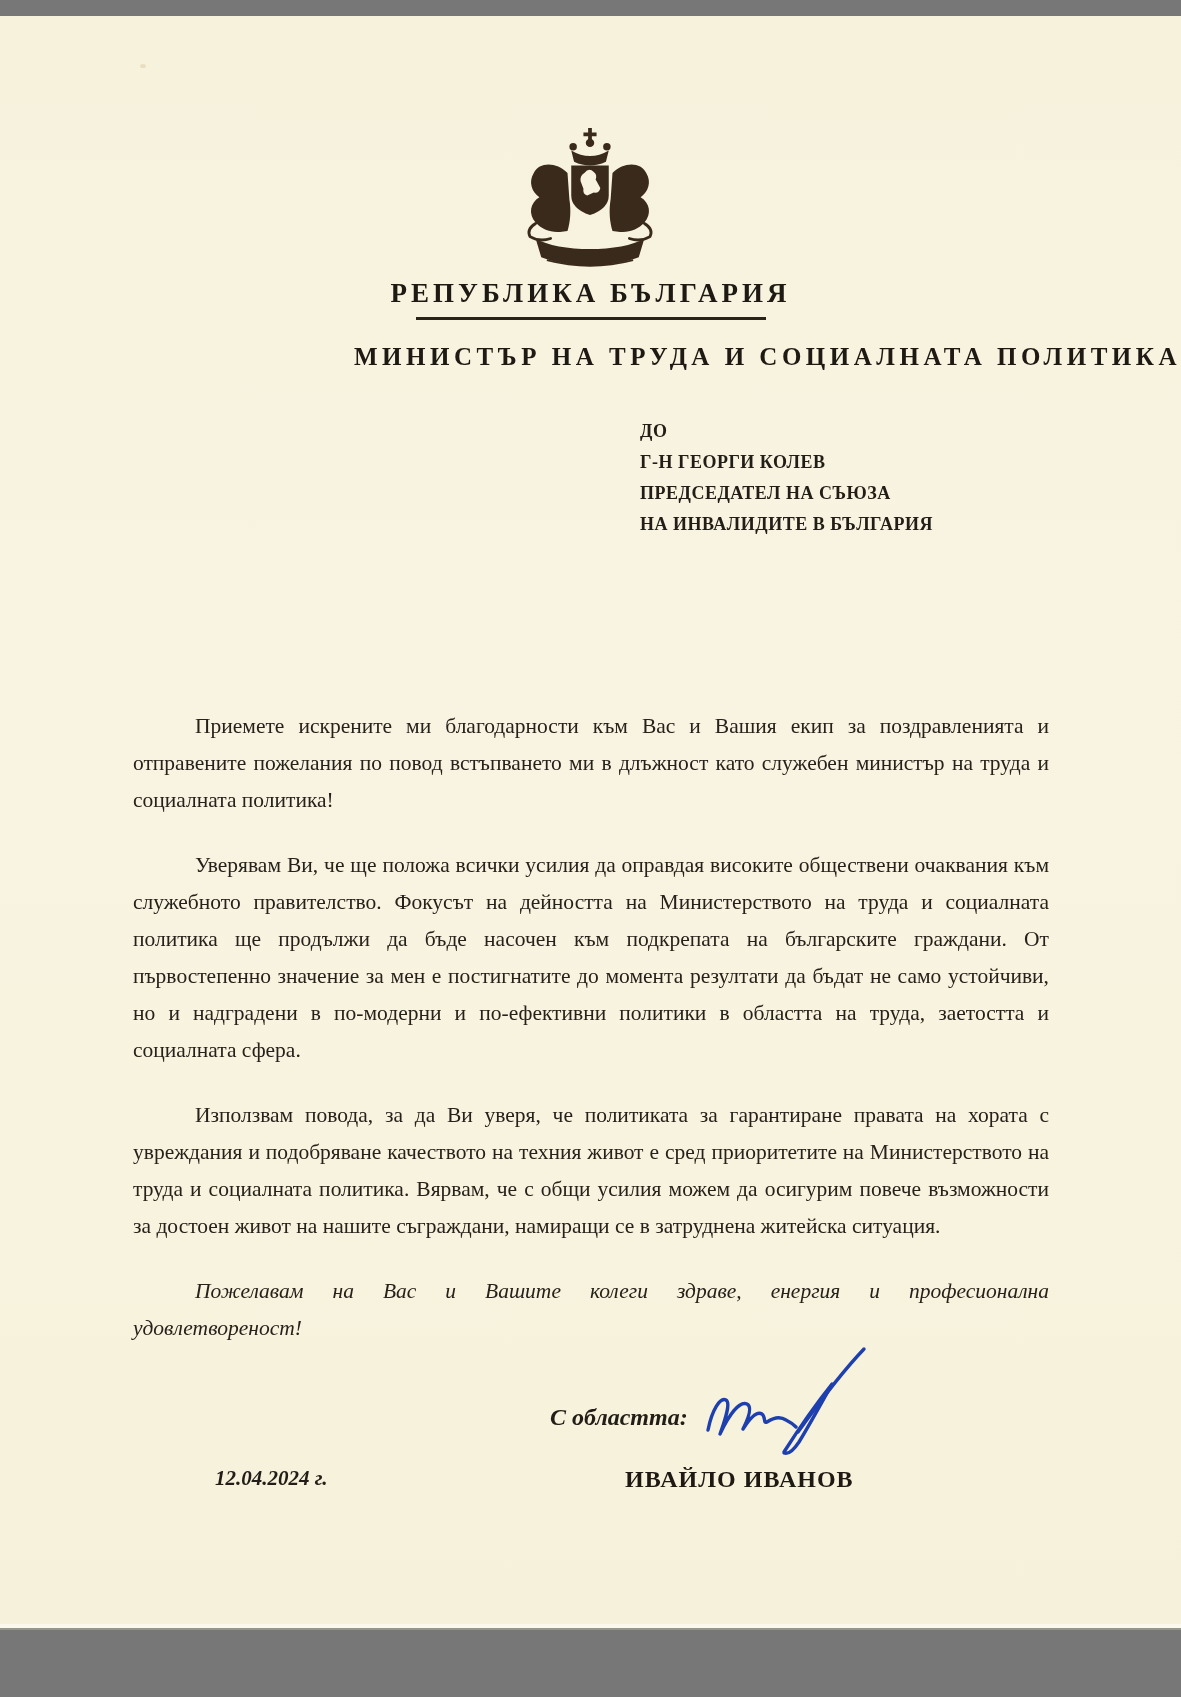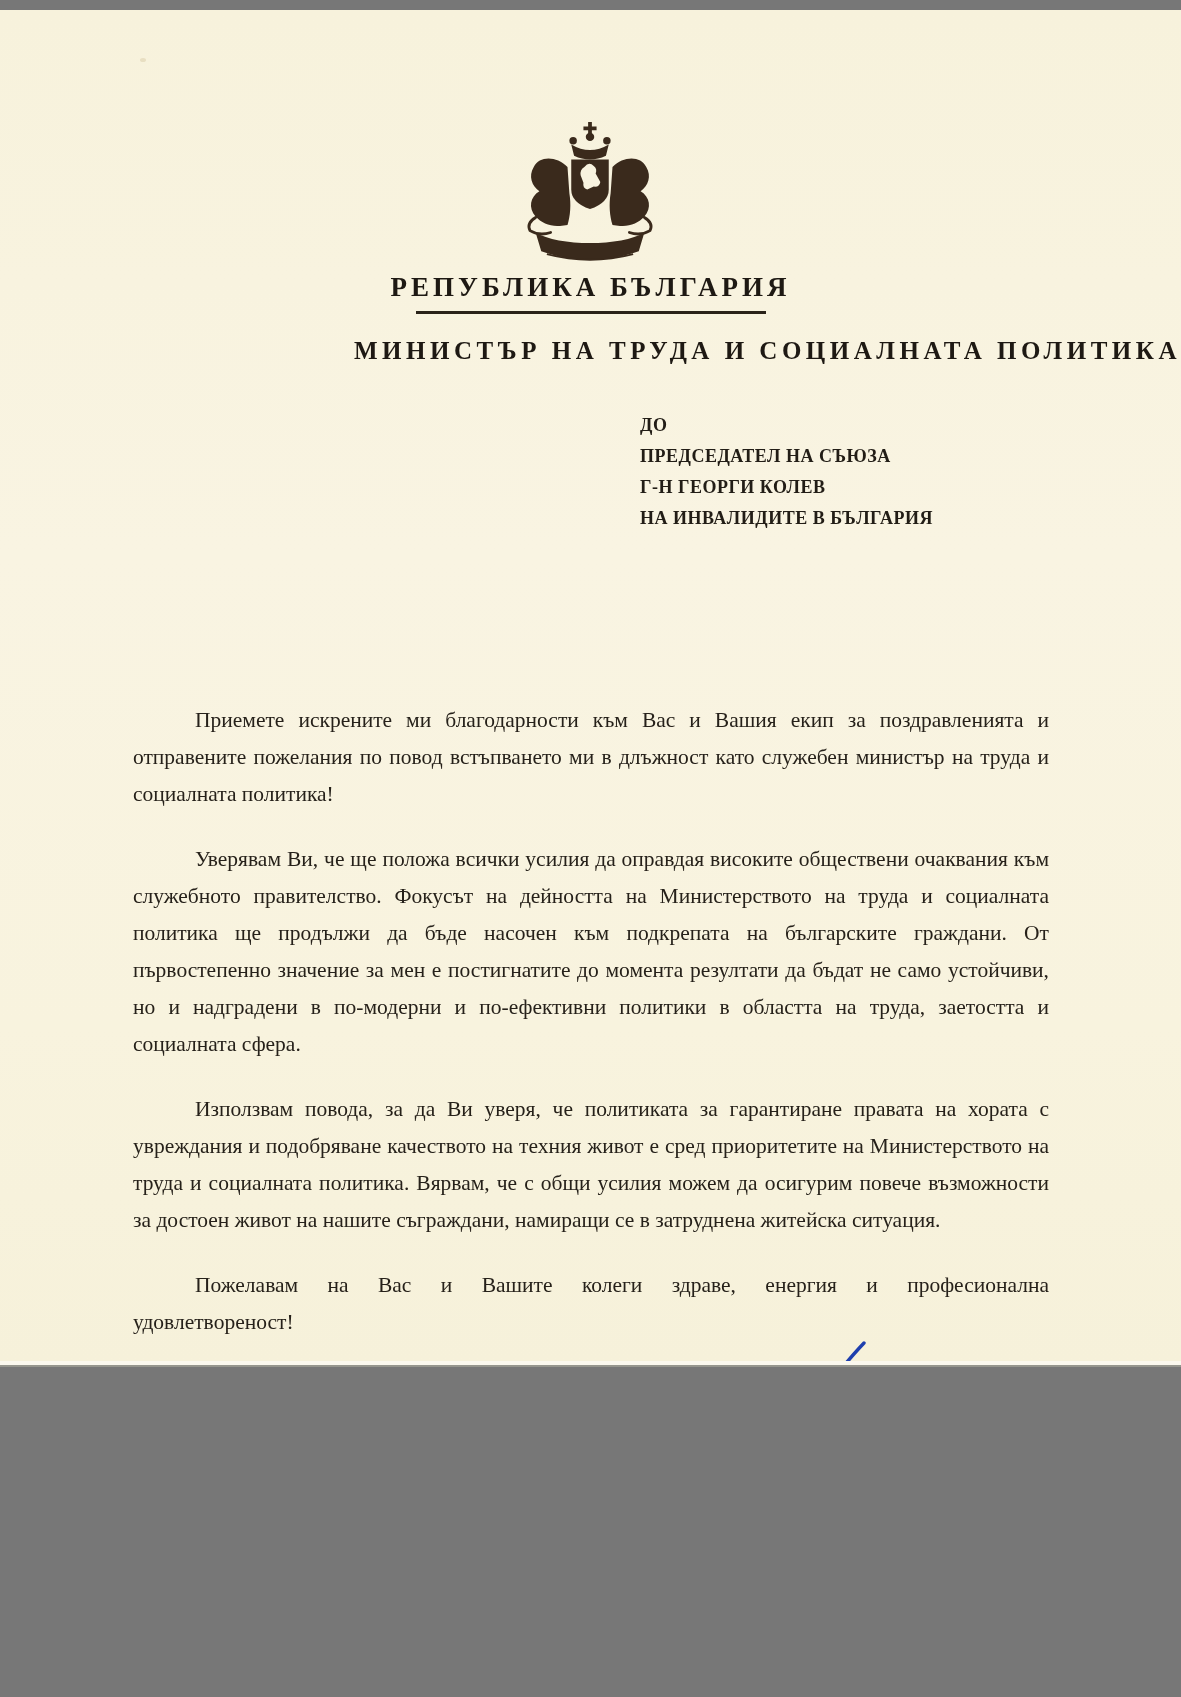--- a/index.html
+++ b/index.html
@@ -3,22 +3,22 @@
 <meta charset="utf-8">
 <style>
   html, body {
     margin: 0;
     padding: 0;
     background: #777;
   }
   .page {
     position: relative;
     width: 1181px;
-    height: 1357px;
-    margin: 10px auto;
+    height: 1614px;
+    margin: 16px auto;
     background: linear-gradient(180deg, #f7f2dc 0%, #f9f4e2 40%, #f8f3de 75%, #f6f1da 100%);
     font-family: "Liberation Serif", serif;
     color: #25201a;
     overflow: hidden;
   }
   .coa {
     position: absolute;
     left: 479px;
     top: 110px;
     width: 222px;
@@ -82,20 +82,21 @@
     line-height: 37px;
     text-align: justify;
     color: #26211a;
   }
   .body-text p {
     margin: 0 0 28px 0;
     text-indent: 62px;
   }
   .body-text p.spread {
     word-spacing: 18px;
+    font-style: italic;
   }
   .valediction {
     position: absolute;
     left: 550px;
     top: 1388px;
     font-size: 24px;
     font-weight: bold;
     font-style: italic;
     color: #221d16;
   }
@@ -175,22 +176,22 @@
       <path d="M64 143 q46 12 92 0" fill="none" stroke-width="2"></path>
     </g>
   </svg>
 
   <div class="republic-title">РЕПУБЛИКА БЪЛГАРИЯ</div>
   <div class="title-underline"></div>
   <div class="minister-title">МИНИСТЪР НА ТРУДА И СОЦИАЛНАТА ПОЛИТИКА</div>
 
   <div class="recipient">
     <div>ДО</div>
+    <div>Г-Н ГЕОРГИ КОЛЕВ</div>
     <div>ПРЕДСЕДАТЕЛ НА СЪЮЗА</div>
-    <div>Г-Н ГЕОРГИ КОЛЕВ</div>
     <div>НА ИНВАЛИДИТЕ В БЪЛГАРИЯ</div>
   </div>
 
 
   <div class="body-text">
     <p>Приемете искрените ми благодарности към Вас и Вашия екип за поздравленията и отправените пожелания по повод встъпването ми в длъжност като служебен министър на труда и социалната политика!</p>
     <p>Уверявам Ви, че ще положа всички усилия да оправдая високите обществени очаквания към служебното правителство. Фокусът на дейността на Министерството на труда и социалната политика ще продължи да бъде насочен към подкрепата на българските граждани. От първостепенно значение за мен е постигнатите до момента резултати да бъдат не само устойчиви, но и надградени в по-модерни и по-ефективни политики в областта на труда, заетостта и социалната сфера.</p>
     <p>Използвам повода, за да Ви уверя, че политиката за гарантиране правата на хората с увреждания и подобряване качеството на техния живот е сред приоритетите на Министерството на труда и социалната политика. Вярвам, че с общи усилия можем да осигурим повече възможности за достоен живот на нашите съграждани, намиращи се в затруднена житейска ситуация.</p>
     <p class="spread">Пожелавам на Вас и Вашите колеги здраве, енергия и професионална удовлетвореност!</p>
   </div>

